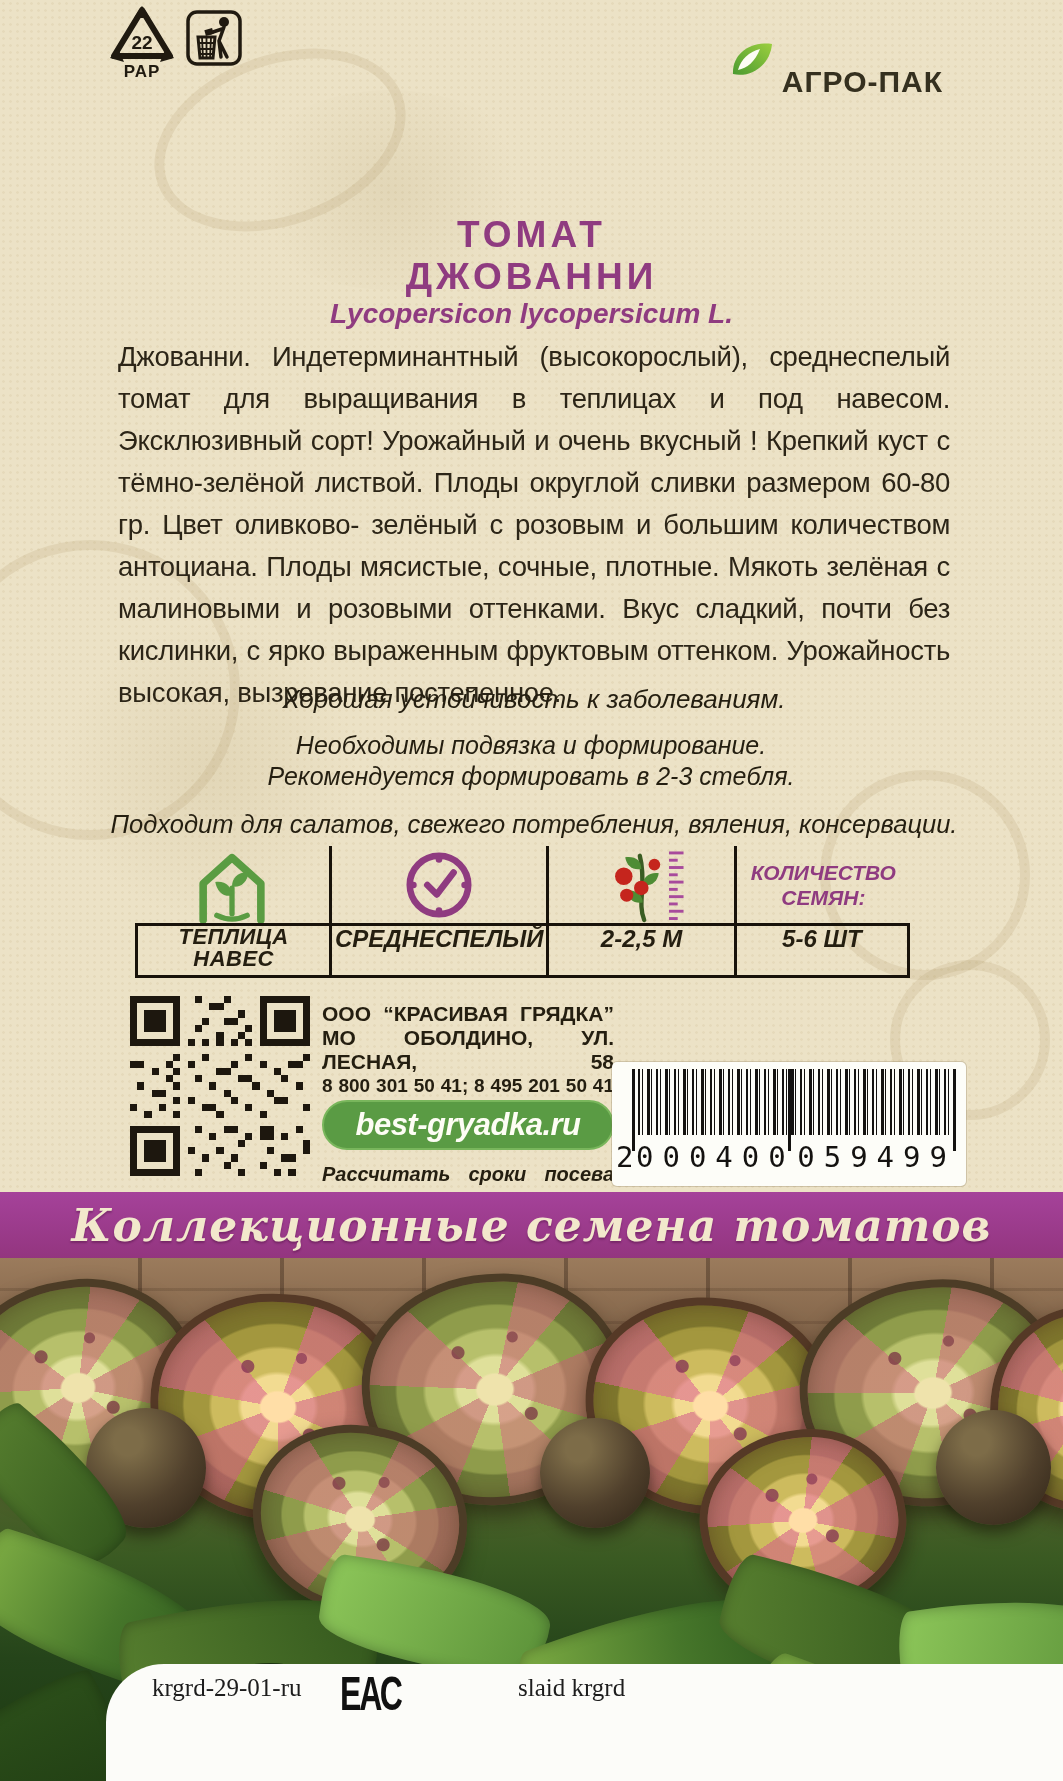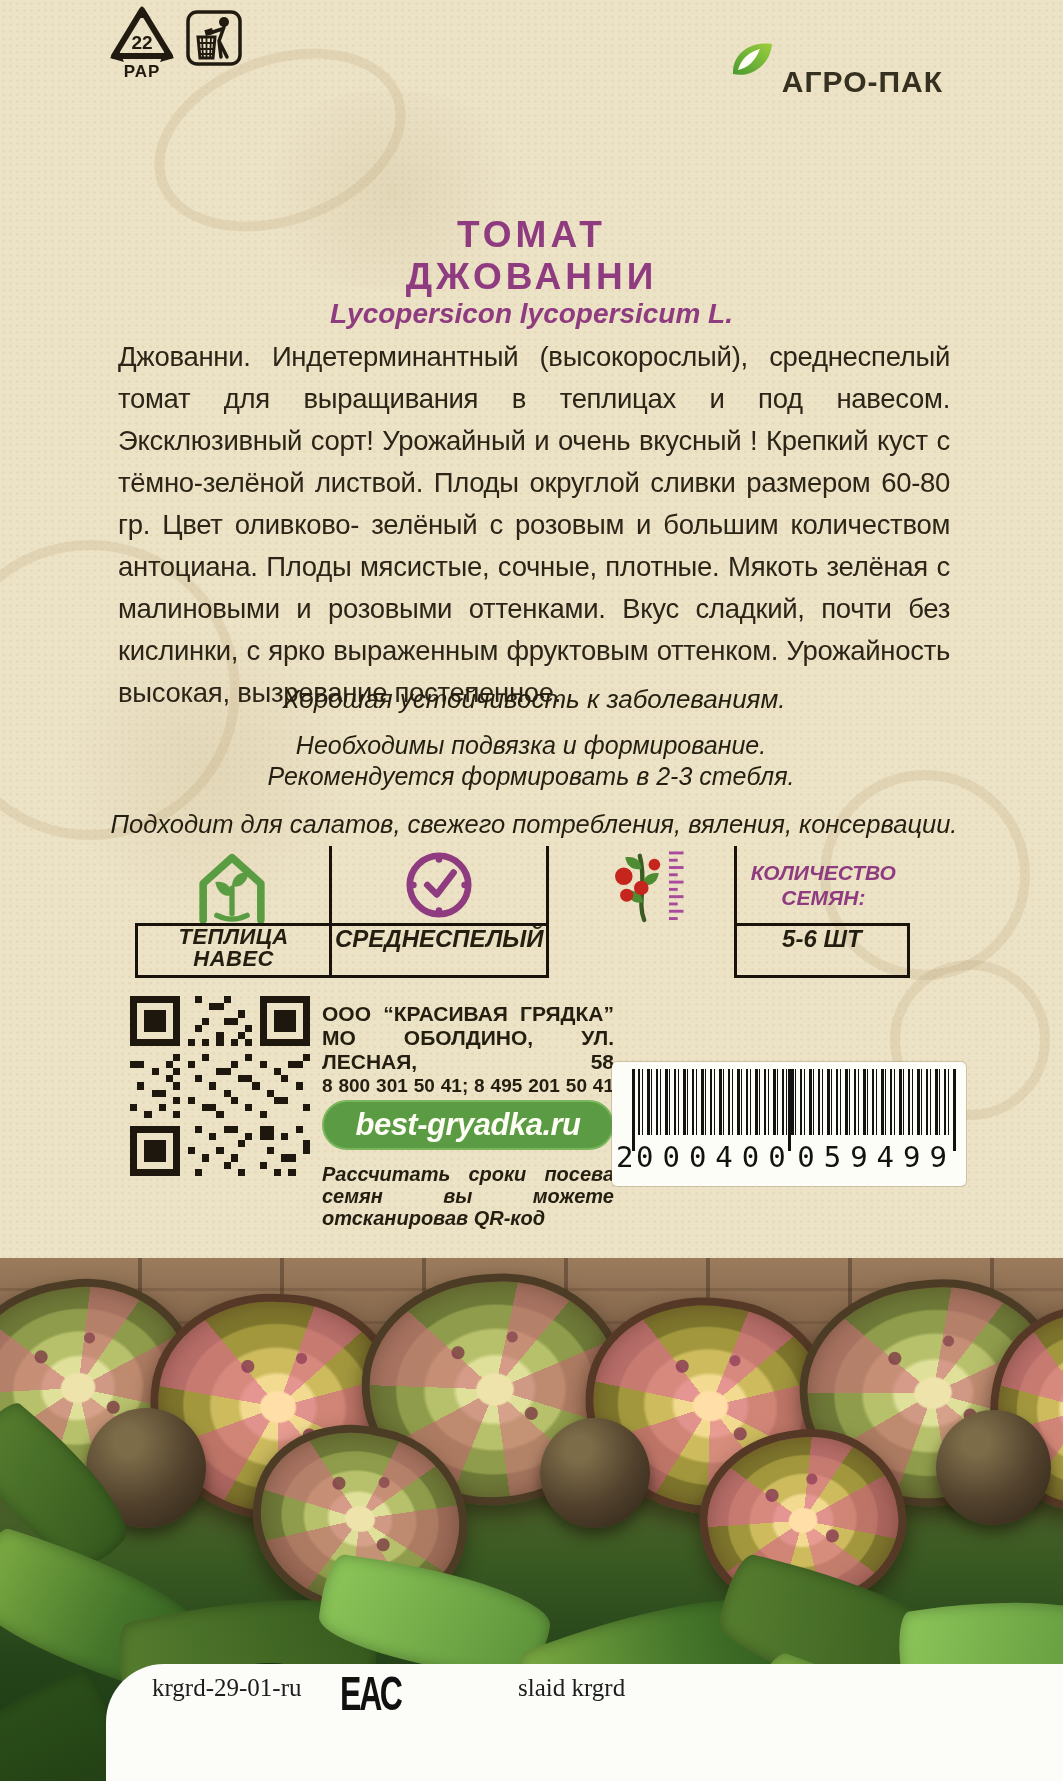--- a/index.html
+++ b/index.html
@@ -233,20 +233,23 @@
                 <line x1="96" y1="38" x2="108" y2="38"></line>
               <line x1="96" y1="48" x2="116" y2="48"></line>
                 <line x1="96" y1="58" x2="108" y2="58"></line>
               <line x1="96" y1="68" x2="116" y2="68"></line>
                 <line x1="96" y1="78" x2="108" y2="78"></line>
               <line x1="96" y1="88" x2="116" y2="88"></line>
                 <line x1="96" y1="98" x2="108" y2="98"></line>
             </g>
           </svg>
         </span>
+      </div>
+      <div class="spec-label-area">
+        <span>2-2,5 М</span>
       </div>
     </div>
     <div class="spec-col c4">
       <div class="spec-icon-area">
         <div class="seed-head">
           <span>КОЛИЧЕСТВО</span>
           <span>СЕМЯН:</span>
         </div>
       </div>
       <div class="spec-label-area">
@@ -367,20 +370,23 @@
     <div class="guard g1"></div>
     <div class="guard g2"></div>
     <div class="guard g3"></div>
     <div class="bc-digits">
       <span>2</span>
       <span class="grp">000400</span>
       <span class="grp">059499</span>
     </div>
   </div>
 
+  <div class="banner">
+    <span>Коллекционные семена томатов</span>
+  </div>
 
   <div class="photo">
     <div class="wood"></div>
     <div class="slice" style="left:-45px;top:22px;width:230px;height:200px;transform:rotate(-8deg);"></div>
     <div class="slice pinker" style="left:150px;top:36px;width:240px;height:210px;transform:rotate(5deg);"></div>
     <div class="slice" style="left:362px;top:16px;width:250px;height:215px;transform:rotate(-3deg);"></div>
     <div class="slice pinker" style="left:585px;top:40px;width:235px;height:200px;transform:rotate(7deg);"></div>
     <div class="slice" style="left:800px;top:22px;width:250px;height:210px;transform:rotate(-5deg);"></div>
     <div class="slice pinker" style="left:990px;top:48px;width:180px;height:190px;transform:rotate(10deg);"></div>
     <div class="tomato-whole" style="left:86px;top:150px;width:120px;height:120px;"></div>

